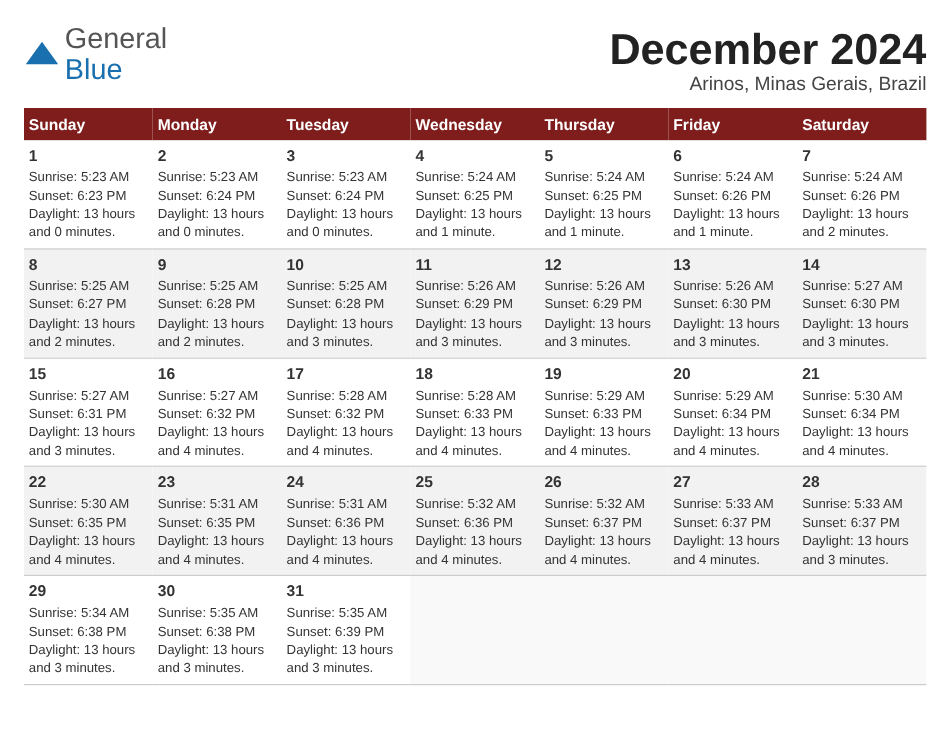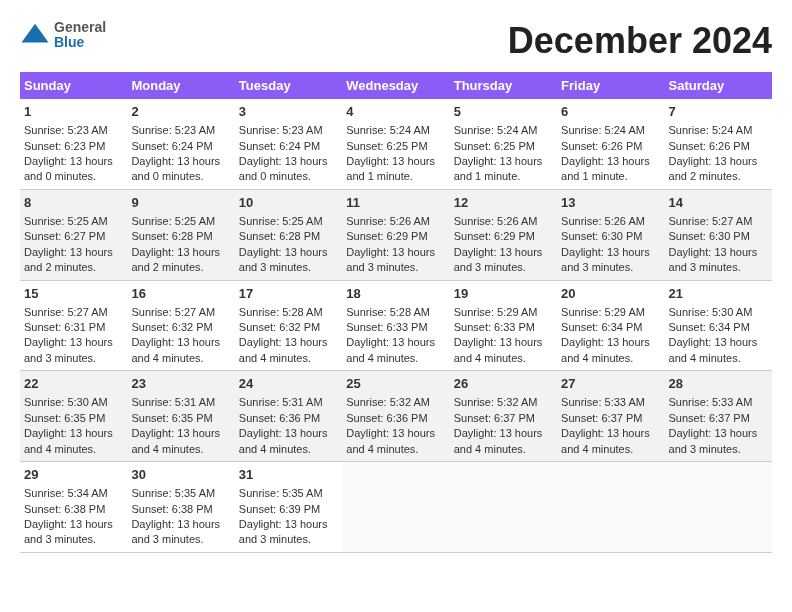--- a/index.html
+++ b/index.html
@@ -15,22 +15,22 @@
       justify-content: space-between;
       align-items: flex-start;
       margin-bottom: 10px;
     }
     .logo {
       display: flex;
       align-items: center;
       gap: 4px;
     }
     .logo-text {
-      font-size: 14px;
-      font-weight: bold;
+      font-size: 24px;
+      font-weight: normal;
       line-height: 1.1;
     }
     .logo-general { color: #555; }
     .logo-blue { color: #1a6faf; }
     .logo-icon {
       width: 30px;
       height: 30px;
     }
     .title-block {
       text-align: right;
@@ -44,21 +44,21 @@
     .location {
       font-size: 16px;
       color: #444;
     }
     table {
       width: 100%;
       border-collapse: collapse;
       font-size: 11px;
     }
     thead tr {
-      background-color: #8b5cf6;
+      background-color: #7f1d1d;
       color: #fff;
     }
     thead th {
       padding: 6px 4px;
       text-align: left;
       font-size: 13px;
       font-weight: bold;
     }
     tbody tr {
       border-bottom: 1px solid #ccc;
@@ -98,20 +98,21 @@
     <svg class="logo-icon" viewBox="0 0 40 40" xmlns="http://www.w3.org/2000/svg">
       <polygon points="20,5 38,30 2,30" fill="#1a6faf"></polygon>
     </svg>
     <div class="logo-text">
       <div><span class="logo-general">General</span></div>
       <div><span class="logo-blue">Blue</span></div>
     </div>
   </div>
   <div class="title-block">
     <div class="month-title">December 2024</div>
+    <div class="location">Arinos, Minas Gerais, Brazil</div>
   </div>
 </div>
 
 <table>
   <thead>
     <tr>
       <th>Sunday</th>
       <th>Monday</th>
       <th>Tuesday</th>
       <th>Wednesday</th>

